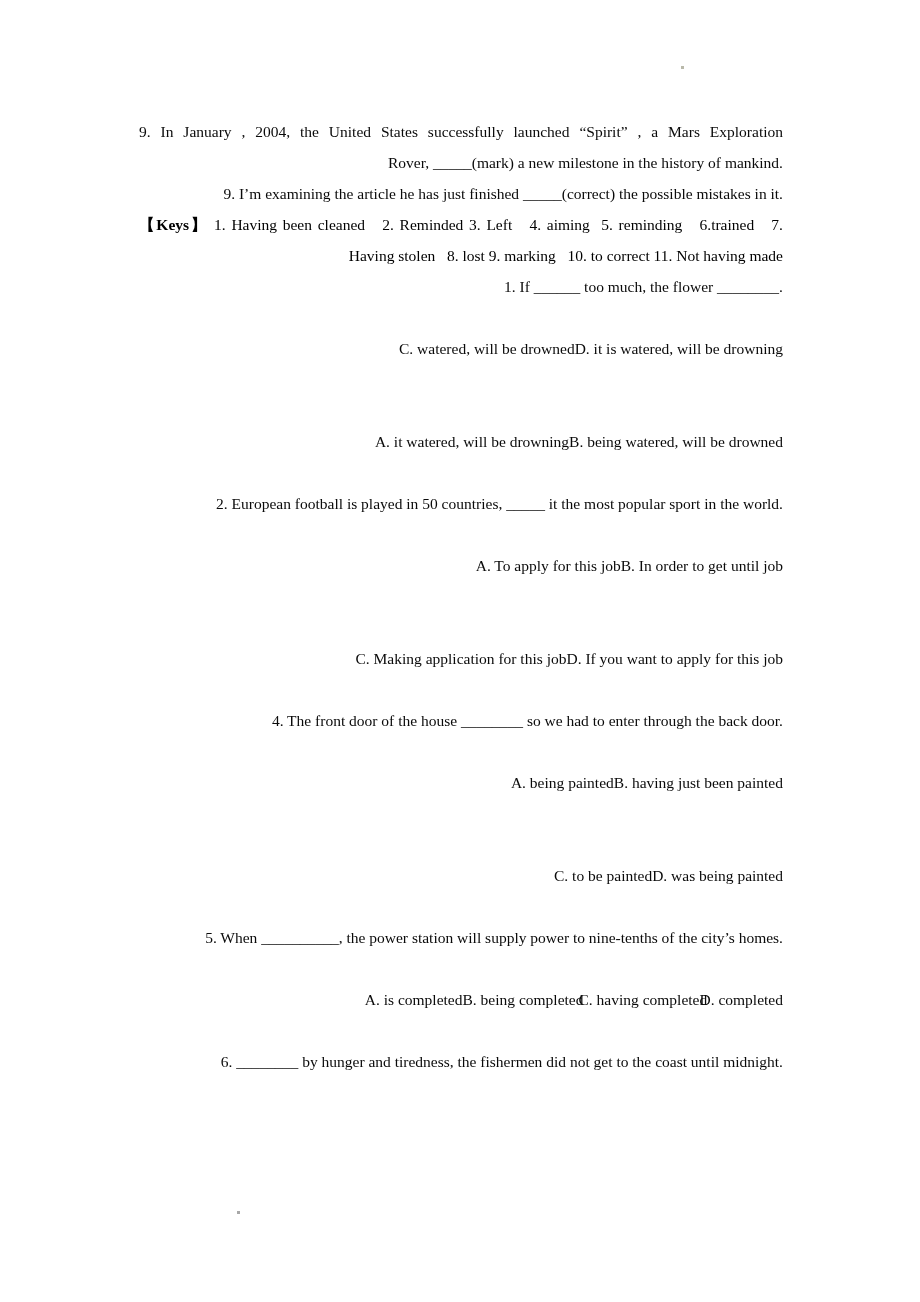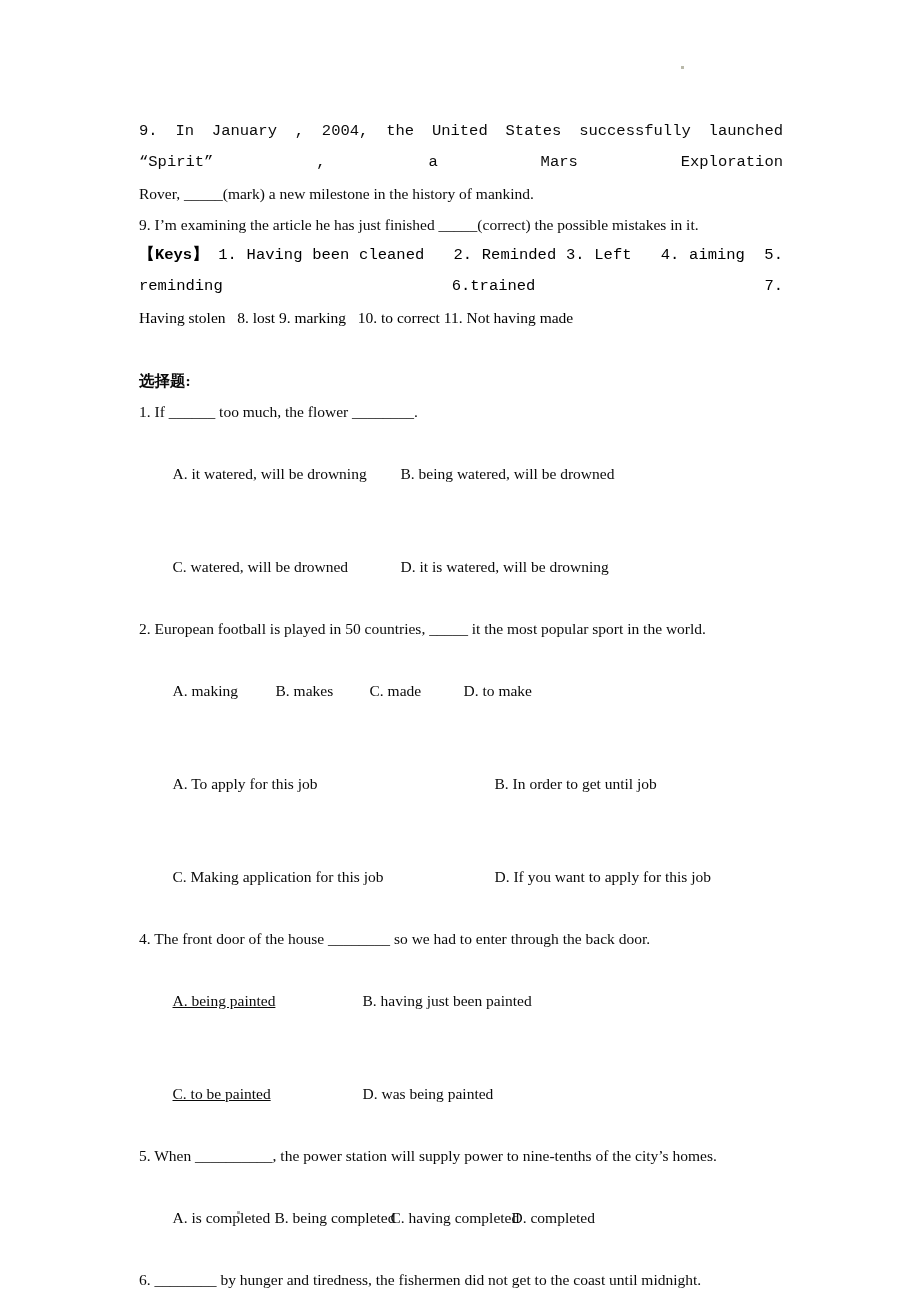--- a/index.html
+++ b/index.html
@@ -3,31 +3,31 @@
 <meta charset="utf-8">
 <style>
   html,body{margin:0;padding:0;}
   body{
     width:920px;height:1302px;background:#ffffff;position:relative;
     font-family:"Liberation Serif", serif;
     font-size:15.5px;color:#0a0a0a;
     overflow:hidden;
   }
   .content{padding:116px 137px 0 139px;}
-  .line{line-height:31px;min-height:31px;white-space:pre-wrap;}
-  .just{text-align:justify;text-align-last:justify;font-family:Liberation Mono, monospace;}
+  .line{line-height:31px;min-height:31px;white-space:pre-wrap;text-align:right;}
+  .just{text-align:justify;text-align-last:justify;}
   .keys{color:#000000;}
   .keys-label{font-weight:bold;}
   .heading{font-weight:bold;margin-top:32px;line-height:31px;white-space:pre-wrap;}
   .opts{padding-left:18px;}
   .opt{display:inline-block;white-space:pre;vertical-align:top;}
   
   .q1r .opt:nth-child(1){width:228px;}
   .q3r .opt:nth-child(1){width:322px;}
-  .q4r .opt:nth-child(1){width:190px;text-decoration:underline;}
+  .q4r .opt:nth-child(1){width:190px;}
   
   .q2r .opt:nth-child(1){width:103px;}
   .q2r .opt:nth-child(2){width:94px;}
   .q2r .opt:nth-child(3){width:94px;}
   .q5r .opt:nth-child(1){width:102px;}
   .q5r .opt:nth-child(2){width:116px;}
   .q5r .opt:nth-child(3){width:121px;}
   .speck{position:absolute;width:3px;height:3px;background:#b9b9aa;}
   .speck-top{left:681px;top:66px;}
   .speck-bottom{left:237px;top:1211px;background:#a8a8a8;}
@@ -37,34 +37,30 @@
 
 <div class="content">
 
   <div class="line just">9. In January , 2004, the United States successfully launched “Spirit” , a Mars Exploration</div>
   <div class="line">Rover, _____(mark) a new milestone in the history of mankind.</div>
   <div class="line">9. I’m examining the article he has just finished _____(correct) the possible mistakes in it.</div>
 
   <div class="line keys just"><span class="keys-label">【Keys】</span><span> 1. Having been cleaned   2. Reminded 3. Left   4. aiming  5. reminding   6.trained   7.</span></div>
   <div class="line keys">Having stolen   8. lost 9. marking   10. to correct 11. Not having made</div>
 
-  <div class="heading">选择题:</div>
 
   <div class="line">1. If ______ too much, the flower ________.</div>
   <div class="line opts q1r">
-    <span class="opt">A. it watered, will be drowning</span><span class="opt">B. being watered, will be drowned</span>
+    <span class="opt">C. watered, will be drowned</span><span class="opt">D. it is watered, will be drowning</span>
   </div>
   <div class="line opts q1r">
-    <span class="opt">C. watered, will be drowned</span><span class="opt">D. it is watered, will be drowning</span>
+    <span class="opt">A. it watered, will be drowning</span><span class="opt">B. being watered, will be drowned</span>
   </div>
 
   <div class="line">2. European football is played in 50 countries, _____ it the most popular sport in the world.</div>
-  <div class="line opts q2r">
-    <span class="opt">A. making</span><span class="opt">B. makes</span><span class="opt">C. made</span><span class="opt">D. to make</span>
-  </div>
 
   <div class="line opts q3r">
     <span class="opt">A. To apply for this job</span><span class="opt">B. In order to get until job</span>
   </div>
   <div class="line opts q3r">
     <span class="opt">C. Making application for this job</span><span class="opt">D. If you want to apply for this job</span>
   </div>
 
   <div class="line">4. The front door of the house ________ so we had to enter through the back door.</div>
   <div class="line opts q4r">

